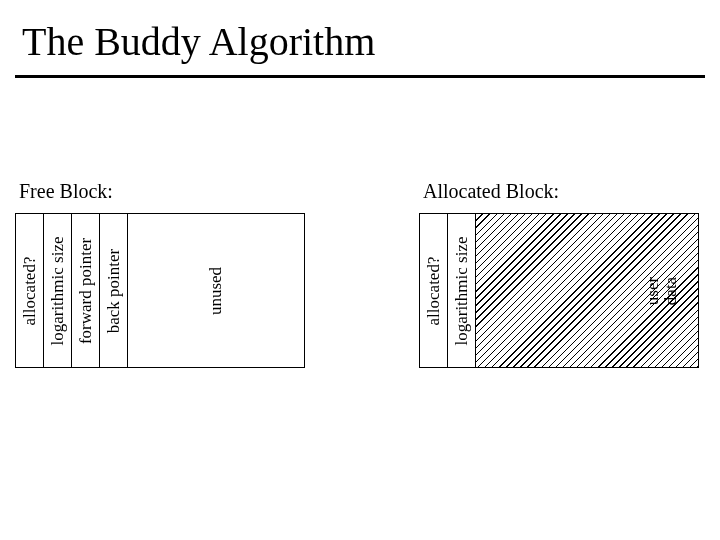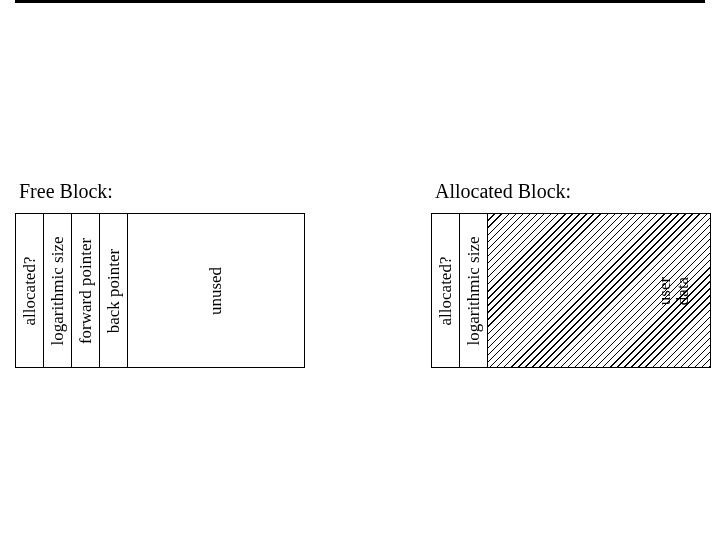--- a/index.html
+++ b/index.html
@@ -35,21 +35,21 @@
   .block-label {
     font-size: 20px;
     margin-bottom: 10px;
     padding-left: 4px;
   }
   .group {
     position: absolute;
     top: 0;
   }
   .free-group { left: 0; width: 290px; }
-  .alloc-group { left: 416px; width: 280px; }
+  .alloc-group { left: 404px; width: 280px; }
   .block {
     display: flex;
     border: 1px solid #000;
     height: 155px;
   }
   .cell {
     border-right: 1px solid #000;
     position: relative;
   }
   .cell:last-child { border-right: none; }
@@ -88,20 +88,21 @@
     background: transparent;
   }
   .userdata-label-wrap span {
     display: block;
   }
 </style>
 </head>
 <body>
 
 <div class="slide">
+  <div class="title">The Buddy Algorithm</div>
   <hr class="rule">
 
   <div class="stage">
 
     <div class="group free-group">
       <div class="block-label">Free Block:</div>
       <div class="block">
         <div class="cell narrow">
           <div class="vlabel">allocated?</div>
         </div>

